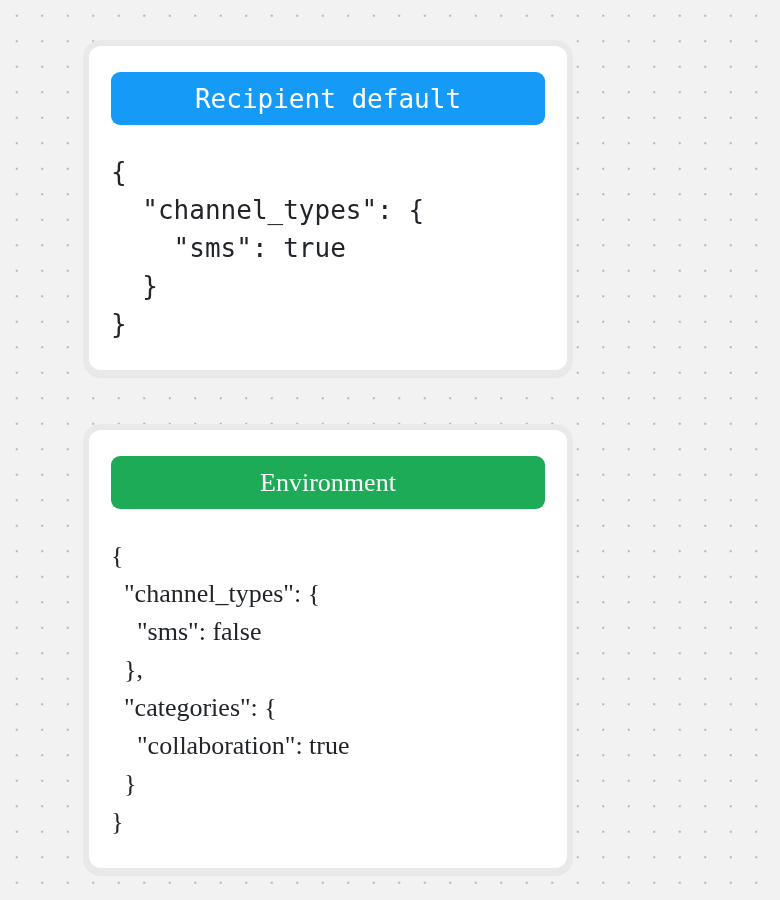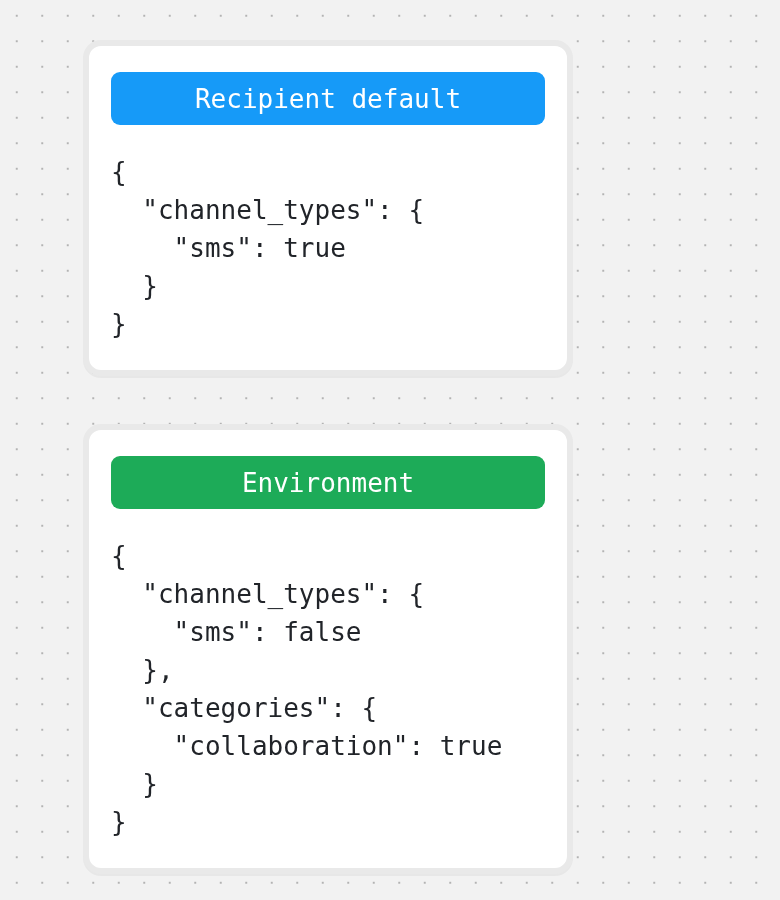--- a/index.html
+++ b/index.html
@@ -21,21 +21,21 @@
   .card {
     width: 490px;
     margin: 0 auto;
     box-sizing: border-box;
     background: #ffffff;
     border: 6px solid #e9e9e9;
     border-radius: 18px;
     padding: 26px 22px 27px 22px;
     box-shadow: 0 2px 0 rgba(0,0,0,0.045);
   }
-  .card + .card { margin-top: 48px; }
+  .card + .card { margin-top: 48px; font-family: Liberation Serif, serif; }
   .card-header {
     height: 53px;
     border-radius: 9px;
     display: flex;
     align-items: center;
     justify-content: center;
     color: #ffffff;
     font-size: 26px;
     font-weight: 500;
     letter-spacing: 0;

